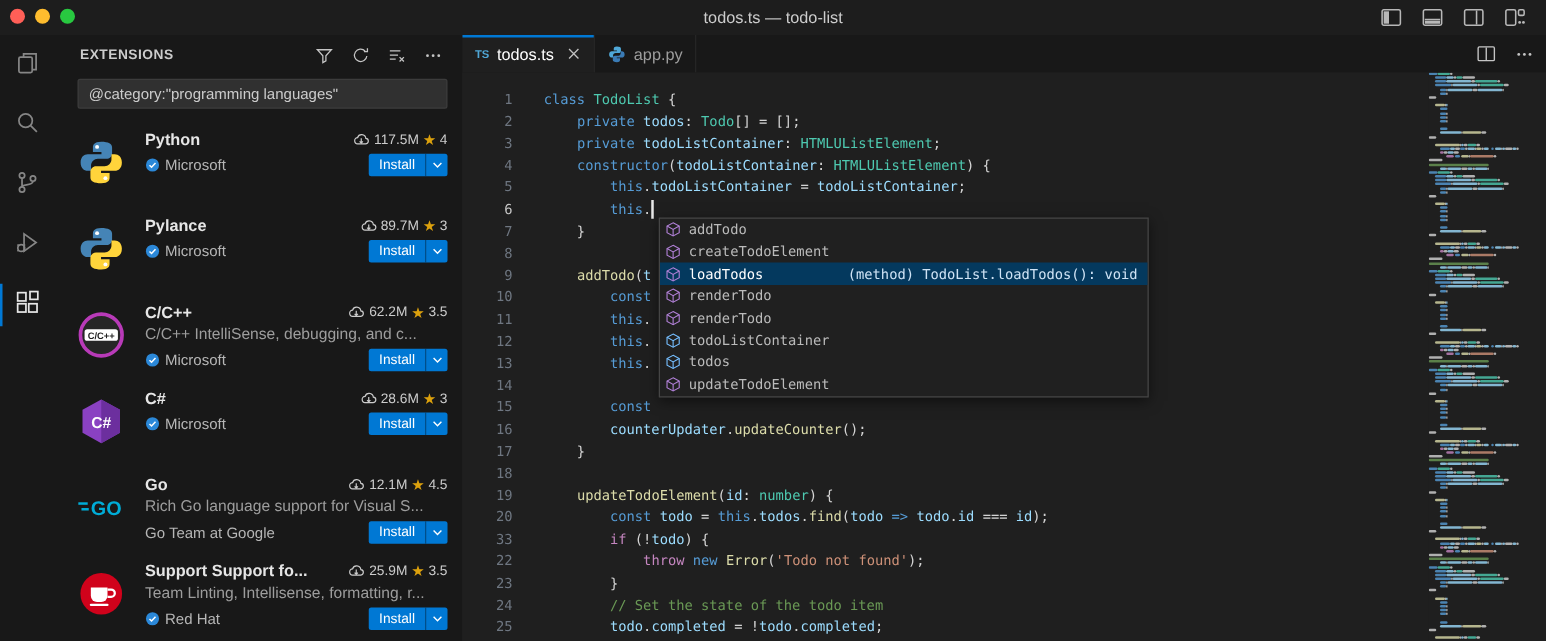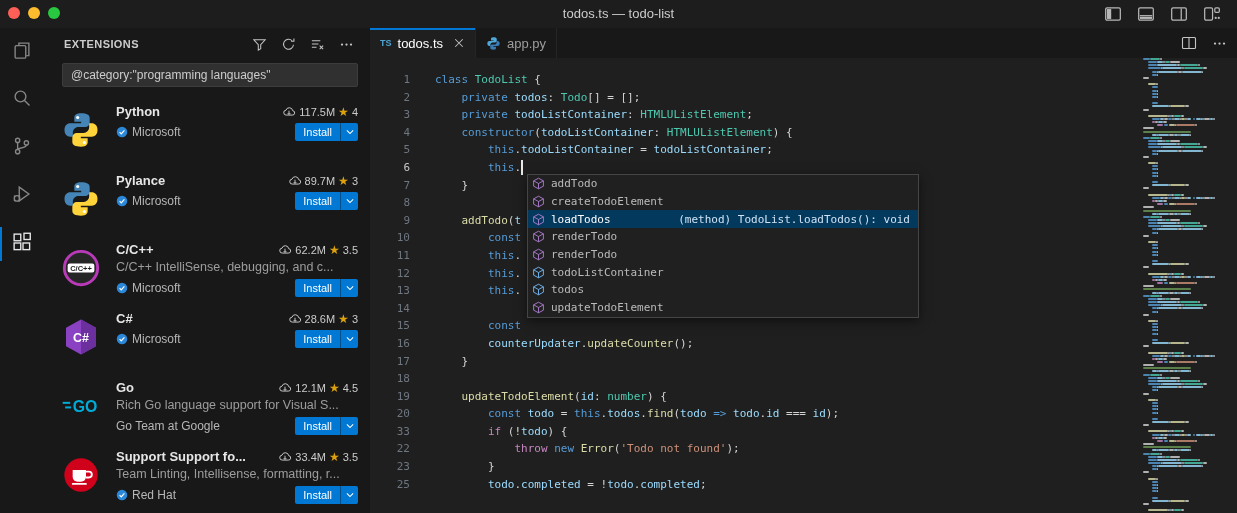--- a/index.html
+++ b/index.html
@@ -428,21 +428,21 @@
     <div class="ext-body">
       <div class="ext-line1">
         <span class="ext-name">Support Support fo...</span>
         <span class="ext-stats">
           <span class="ic">
                   <svg width="14" height="14" viewBox="0 0 16 16">
                     <path d="M11.7 11.5H5a2.8 2.8 0 0 1-.4-5.6 3.9 3.9 0 0 1 7.6.6 2.5 2.5 0 0 1-.5 5z" fill="none" stroke="currentColor" stroke-width="1.1"></path>
                     <path d="M8 6.5v4M6.5 9.2L8 10.8l1.5-1.6" fill="none" stroke="currentColor" stroke-width="1.1"></path>
                   </svg>
                 </span>
-          <span>33.4M</span>
+          <span>25.9M</span>
           <span class="star">★</span>
           <span>3.5</span>
         </span>
       </div>
       <div class="ext-desc">Team Linting, Intellisense, formatting, r...</div>
       <div class="ext-meta">
         <span class="ext-pub">
           <span style="display:flex">
                   <svg width="12" height="12" viewBox="0 0 16 16">
                     <circle cx="8" cy="8" r="7" fill="#2b88d8"></circle>
@@ -523,20 +523,21 @@
           <div class="code-row"><span class="ln">14</span><span class="ctext"></span></div>
           <div class="code-row"><span class="ln">15</span><span class="ctext"><span style="color: rgb(212, 212, 212);">        </span><span style="color: rgb(86, 156, 214);">const</span></span></div>
           <div class="code-row"><span class="ln">16</span><span class="ctext"><span style="color: rgb(212, 212, 212);">        </span><span style="color: rgb(156, 220, 254);">counterUpdater</span><span style="color: rgb(212, 212, 212);">.</span><span style="color: rgb(220, 220, 170);">updateCounter</span><span style="color: rgb(212, 212, 212);">();</span></span></div>
           <div class="code-row"><span class="ln">17</span><span class="ctext"><span style="color: rgb(212, 212, 212);">    }</span></span></div>
           <div class="code-row"><span class="ln">18</span><span class="ctext"></span></div>
           <div class="code-row"><span class="ln">19</span><span class="ctext"><span style="color: rgb(212, 212, 212);">    </span><span style="color: rgb(220, 220, 170);">updateTodoElement</span><span style="color: rgb(212, 212, 212);">(</span><span style="color: rgb(156, 220, 254);">id</span><span style="color: rgb(212, 212, 212);">: </span><span style="color: rgb(78, 201, 176);">number</span><span style="color: rgb(212, 212, 212);">) {</span></span></div>
           <div class="code-row"><span class="ln">20</span><span class="ctext"><span style="color: rgb(212, 212, 212);">        </span><span style="color: rgb(86, 156, 214);">const </span><span style="color: rgb(156, 220, 254);">todo</span><span style="color: rgb(212, 212, 212);"> = </span><span style="color: rgb(86, 156, 214);">this</span><span style="color: rgb(212, 212, 212);">.</span><span style="color: rgb(156, 220, 254);">todos</span><span style="color: rgb(212, 212, 212);">.</span><span style="color: rgb(220, 220, 170);">find</span><span style="color: rgb(212, 212, 212);">(</span><span style="color: rgb(156, 220, 254);">todo</span><span style="color: rgb(212, 212, 212);"> </span><span style="color: rgb(86, 156, 214);">=&gt;</span><span style="color: rgb(212, 212, 212);"> </span><span style="color: rgb(156, 220, 254);">todo</span><span style="color: rgb(212, 212, 212);">.</span><span style="color: rgb(156, 220, 254);">id</span><span style="color: rgb(212, 212, 212);"> === </span><span style="color: rgb(156, 220, 254);">id</span><span style="color: rgb(212, 212, 212);">);</span></span></div>
           <div class="code-row"><span class="ln">33</span><span class="ctext"><span style="color: rgb(212, 212, 212);">        </span><span style="color: rgb(197, 134, 192);">if</span><span style="color: rgb(212, 212, 212);"> (!</span><span style="color: rgb(156, 220, 254);">todo</span><span style="color: rgb(212, 212, 212);">) {</span></span></div>
           <div class="code-row"><span class="ln">22</span><span class="ctext"><span style="color: rgb(212, 212, 212);">            </span><span style="color: rgb(197, 134, 192);">throw</span><span style="color: rgb(212, 212, 212);"> </span><span style="color: rgb(86, 156, 214);">new</span><span style="color: rgb(212, 212, 212);"> </span><span style="color: rgb(220, 220, 170);">Error</span><span style="color: rgb(212, 212, 212);">(</span><span style="color: rgb(206, 145, 120);">'Todo not found'</span><span style="color: rgb(212, 212, 212);">);</span></span></div>
           <div class="code-row"><span class="ln">23</span><span class="ctext"><span style="color: rgb(212, 212, 212);">        }</span></span></div>
+          <div class="code-row"><span class="ln">24</span><span class="ctext"><span style="color: rgb(106, 153, 85);">        // Set the state of the todo item</span></span></div>
           <div class="code-row"><span class="ln">25</span><span class="ctext"><span style="color: rgb(212, 212, 212);">        </span><span style="color: rgb(156, 220, 254);">todo</span><span style="color: rgb(212, 212, 212);">.</span><span style="color: rgb(156, 220, 254);">completed</span><span style="color: rgb(212, 212, 212);"> = !</span><span style="color: rgb(156, 220, 254);">todo</span><span style="color: rgb(212, 212, 212);">.</span><span style="color: rgb(156, 220, 254);">completed</span><span style="color: rgb(212, 212, 212);">;</span></span></div>
         </div>
       <div class="cursor"></div>
       <div class="suggest" id="suggest">
           <div class="sg-row">
             <span class="sg-ic" style="color: rgb(177, 128, 215);">
               <svg width="13" height="13" viewBox="0 0 16 16">
                 <path d="M8 1.5l6 3.2v6.6L8 14.5l-6-3.2V4.7z" fill="none" stroke="currentColor" stroke-width="1.1"></path>
                 <path d="M2 4.7L8 8l6-3.3M8 8v6.5" fill="none" stroke="currentColor" stroke-width="1.1"></path>
               </svg>

